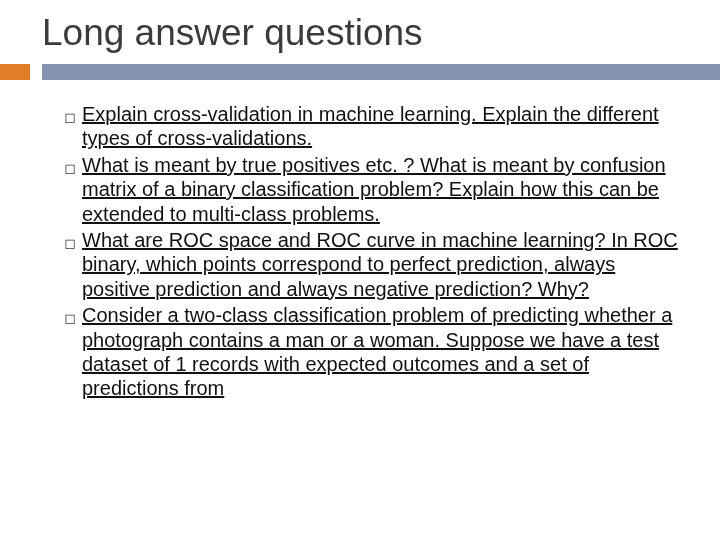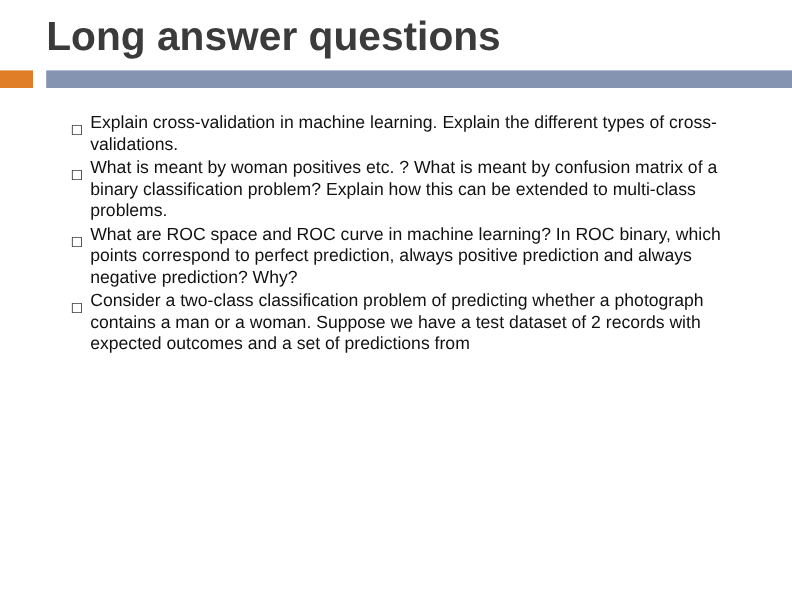--- a/index.html
+++ b/index.html
@@ -14,21 +14,21 @@
   .slide {
     width: 720px;
     height: 540px;
     position: relative;
     box-sizing: border-box;
   }
   .title {
     font-size: 37px;
     color: #3b3b3b;
     padding: 12px 0 10px 42px;
-    font-weight: 700;
+    font-weight: 400;
     letter-spacing: 0px;
   }
   .rule-row {
     display: flex;
     align-items: stretch;
     height: 16px;
     width: 100%;
   }
   .rule-orange {
     width: 30px;
@@ -54,24 +54,25 @@
     width: 24px;
     flex: 0 0 24px;
     text-align: center;
     font-size: 14px;
     color: #3b3b3b;
     line-height: 28px;
     padding-top: 1px;
   }
   .text {
     flex: 1;
-    font-size: 16px;
+    font-size: 20px;
     color: #111;
     line-height: 1.22;
     font-weight: 400;
+    text-decoration: underline;
   }
 </style>
 </head>
 <body>
 
 <div class="slide">
 
   <div class="title">Long answer questions</div>
 
   <div class="rule-row">
@@ -82,28 +83,28 @@
 
   <div class="body">
 
     <div class="item">
       <div class="bullet">◻</div>
       <div class="text">Explain cross-validation in machine learning. Explain the different types of cross-validations.</div>
     </div>
 
     <div class="item">
       <div class="bullet">◻</div>
-      <div class="text">What is meant by woman positives etc. ? What is meant by confusion matrix of a binary classification problem? Explain how this can be extended to multi-class problems.</div>
+      <div class="text">What is meant by true positives etc. ? What is meant by confusion matrix of a binary classification problem? Explain how this can be extended to multi-class problems.</div>
     </div>
 
     <div class="item">
       <div class="bullet">◻</div>
       <div class="text">What are ROC space and ROC curve in machine learning? In ROC binary, which points correspond to perfect prediction, always positive prediction and always negative prediction? Why?</div>
     </div>
 
     <div class="item">
       <div class="bullet">◻</div>
-      <div class="text">Consider a two-class classification problem of predicting whether a photograph contains a man or a woman. Suppose we have a test dataset of 2 records with expected outcomes and a set of predictions from</div>
+      <div class="text">Consider a two-class classification problem of predicting whether a photograph contains a man or a woman. Suppose we have a test dataset of 1 records with expected outcomes and a set of predictions from</div>
     </div>
 
   </div>
 
 </div>
 
 </body></html>

